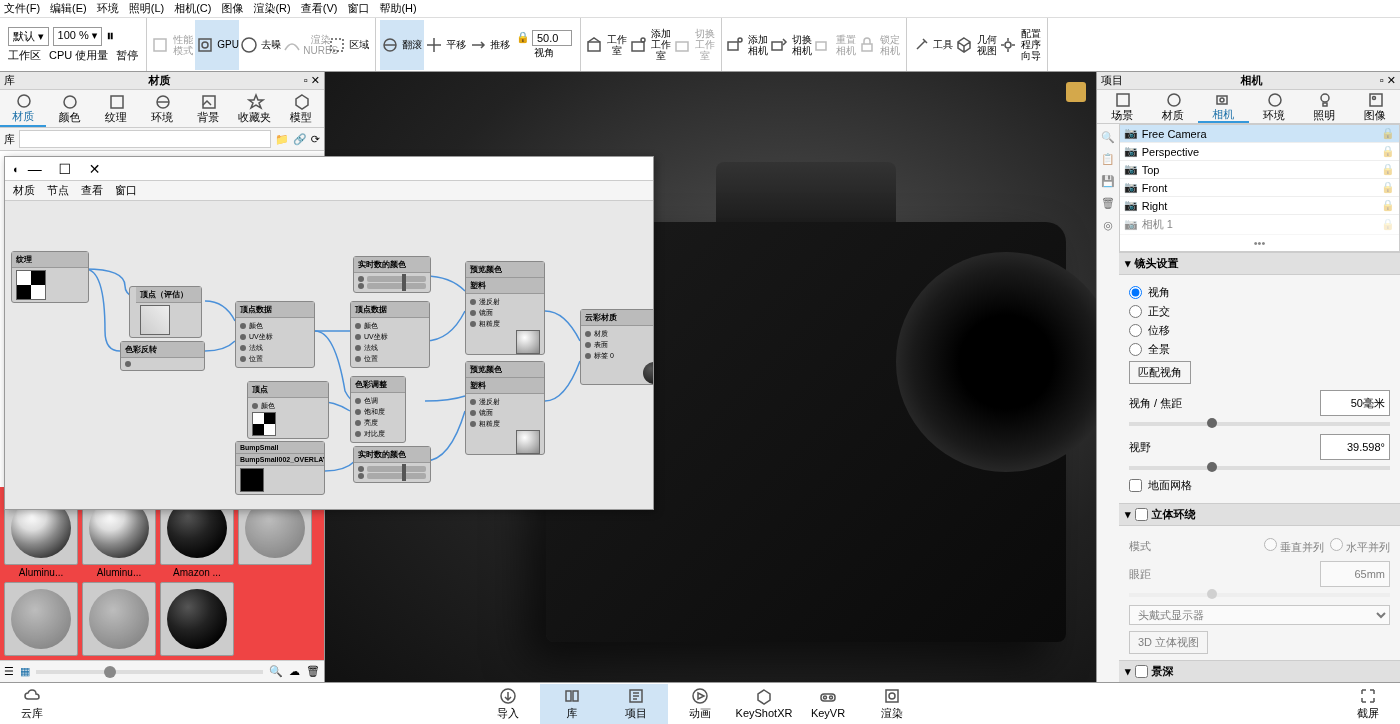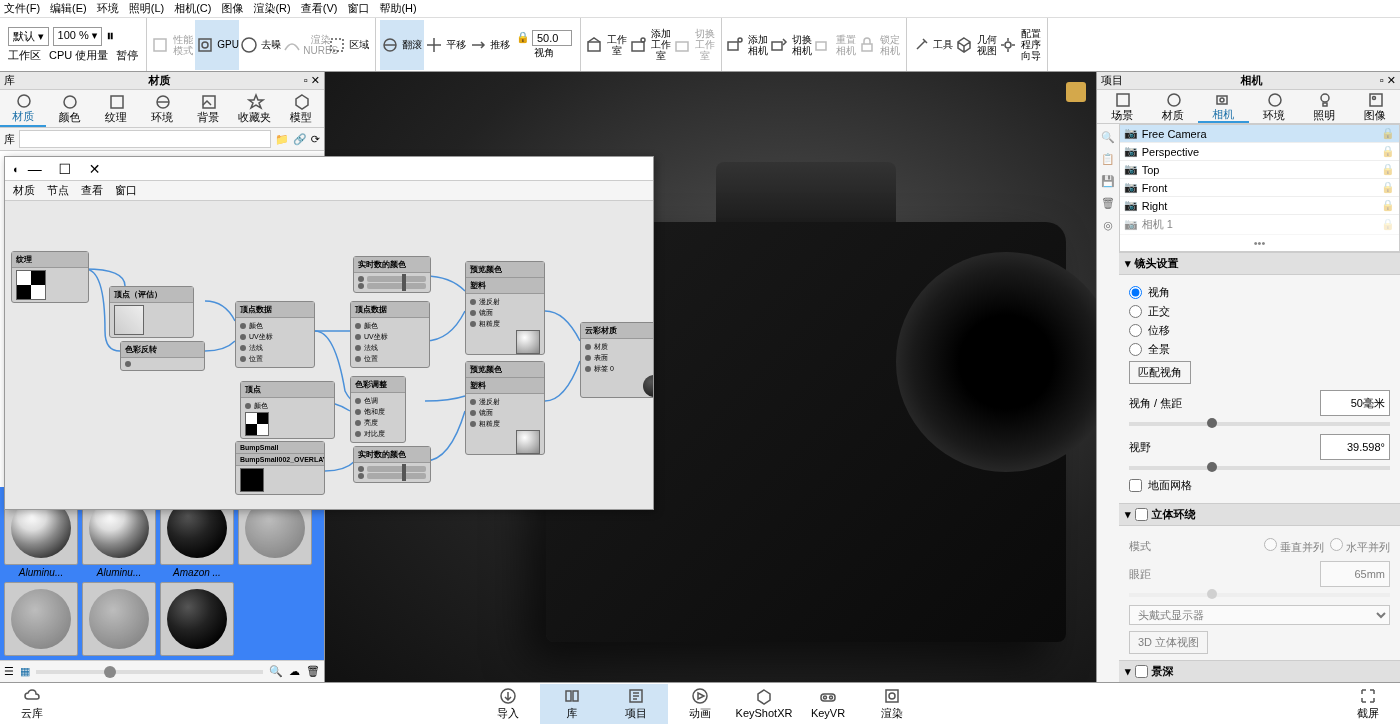--- a/index.html
+++ b/index.html
@@ -26,21 +26,21 @@
 .left-panel { width: 325px; background: #f5f5f5; border-right: 1px solid #999; display: flex; flex-direction: column; }
 .panel-header { background: #e8e8e8; height: 18px; display: flex; align-items: center; justify-content: space-between; padding: 0 4px; border-bottom: 1px solid #ccc; }
 .panel-title { font-weight: bold; flex: 1; text-align: center; }
 .lib-tabs { display: flex; background: #f5f5f5; height: 38px; border-bottom: 1px solid #ccc; }
 .lib-tab { flex: 1; display: flex; flex-direction: column; align-items: center; justify-content: center; cursor: pointer; gap: 1px; }
 .lib-tab.active { border-bottom: 2px solid #3498db; color: #1a6fa8; }
 .lib-tab .icon { width: 16px; height: 16px; }
 .lib-search { display: flex; padding: 2px 4px; border-bottom: 1px solid #ccc; gap: 4px; align-items: center; }
 .lib-search input { flex: 1; border: 1px solid #ccc; padding: 2px 4px; }
 .lib-tree { flex: 1; background: #fff; overflow: hidden; position: relative; }
-.lib-thumbs { display: flex; flex-wrap: wrap; padding: 4px; gap: 4px; background: #3b82f6; font-style: italic; }
+.lib-thumbs { display: flex; flex-wrap: wrap; padding: 4px; gap: 4px; background: #ef4444; }
 .thumb { width: 74px; }
 .thumb-img { width: 74px; height: 74px; background: #ccc; border: 1px solid #999; border-radius: 2px; display: flex; align-items: center; justify-content: center; overflow: hidden; }
 .thumb-name { text-align: center; font-size: 10px; margin-top: 2px; overflow: hidden; white-space: nowrap; text-overflow: ellipsis; }
 .lib-footer { display: flex; padding: 4px; border-top: 1px solid #ccc; align-items: center; gap: 6px; }
 .lib-footer .slider { flex: 1; height: 4px; background: #ddd; position: relative; }
 .lib-footer .slider::after { content: ''; position: absolute; left: 30%; top: -4px; width: 12px; height: 12px; background: #888; border-radius: 50%; }
 
 
 .viewport { flex: 1; background: #2a2a2a; position: relative; overflow: hidden; }
 .camera-render { position: absolute; inset: 0; background: radial-gradient(ellipse at 60% 40%, #555 0%, #222 60%, #111 100%); }
@@ -639,21 +639,21 @@
       <path d="M 320 270 Q 340 270 350 260" stroke="#4a90d9" fill="none" stroke-width="1.5"></path>
       <path d="M 310 200 Q 330 200 345 210" stroke="#4a90d9" fill="none" stroke-width="1.5"></path>
     </svg>
 
     <div class="node" style="left:6px;top:50px;width:78px;">
       <div class="node-hdr">纹理</div>
       <div class="node-body">
           <div class="node-tex" style="background:repeating-conic-gradient(#000 0 25%,#fff 0 50%);"></div>
         </div>
     </div>
-    <div class="node" style="left:104px;top:85px;width:85px;">
+    <div class="node" style="left:124px;top:85px;width:73px;padding-left:6px;">
       <div class="node-hdr">顶点（评估）</div>
       <div class="node-body">
           <div class="node-tex" style="background:linear-gradient(45deg,#ccc,#eee);"></div>
         </div>
     </div>
     <div class="node" style="left:115px;top:140px;width:85px;">
       <div class="node-hdr">色彩反转</div>
       <div class="node-body">
           <div class="node-row">
             <span class="node-dot"></span>
@@ -729,41 +729,41 @@
           </div>
         <div class="node-row">
             <span class="node-dot"></span>
             <span style="font-size:7px">粗糙度</span>
           </div>
         <div style="float:right">
             <div class="node-tex" style="width:24px;height:24px;background:radial-gradient(circle at 35% 30%,#fff,#888);"></div>
           </div>
       </div>
     </div>
-    <div class="node" style="left:575px;top:121px;width:90px;">
+    <div class="node" style="left:575px;top:108px;width:90px;">
       <div class="node-hdr">云彩材质</div>
       <div class="node-body">
         <div class="node-row">
             <span class="node-dot"></span>
             <span style="font-size:7px">材质</span>
           </div>
         <div class="node-row">
             <span class="node-dot"></span>
             <span style="font-size:7px">表面</span>
           </div>
         <div class="node-row">
             <span class="node-dot"></span>
             <span style="font-size:7px">标签 0</span>
           </div>
         <div style="float:right">
             <div style="width:22px;height:22px;background:radial-gradient(circle at 35% 30%,#555,#111);border-radius:50%;"></div>
           </div>
       </div>
     </div>
-    <div class="node" style="left:235px;top:180px;width:95px;">
+    <div class="node" style="left:242px;top:180px;width:82px;">
       <div class="node-hdr">顶点</div>
       <div class="node-body">
           <div class="node-row">
             <span class="node-dot"></span>
             <span style="font-size:7px">颜色</span>
           </div>
           <div class="node-tex" style="background:repeating-conic-gradient(#000 0 25%,#fff 0 50%);width:24px;height:24px;"></div>
         </div>
     </div>
     <div class="node" style="left:345px;top:175px;width:56px;">

